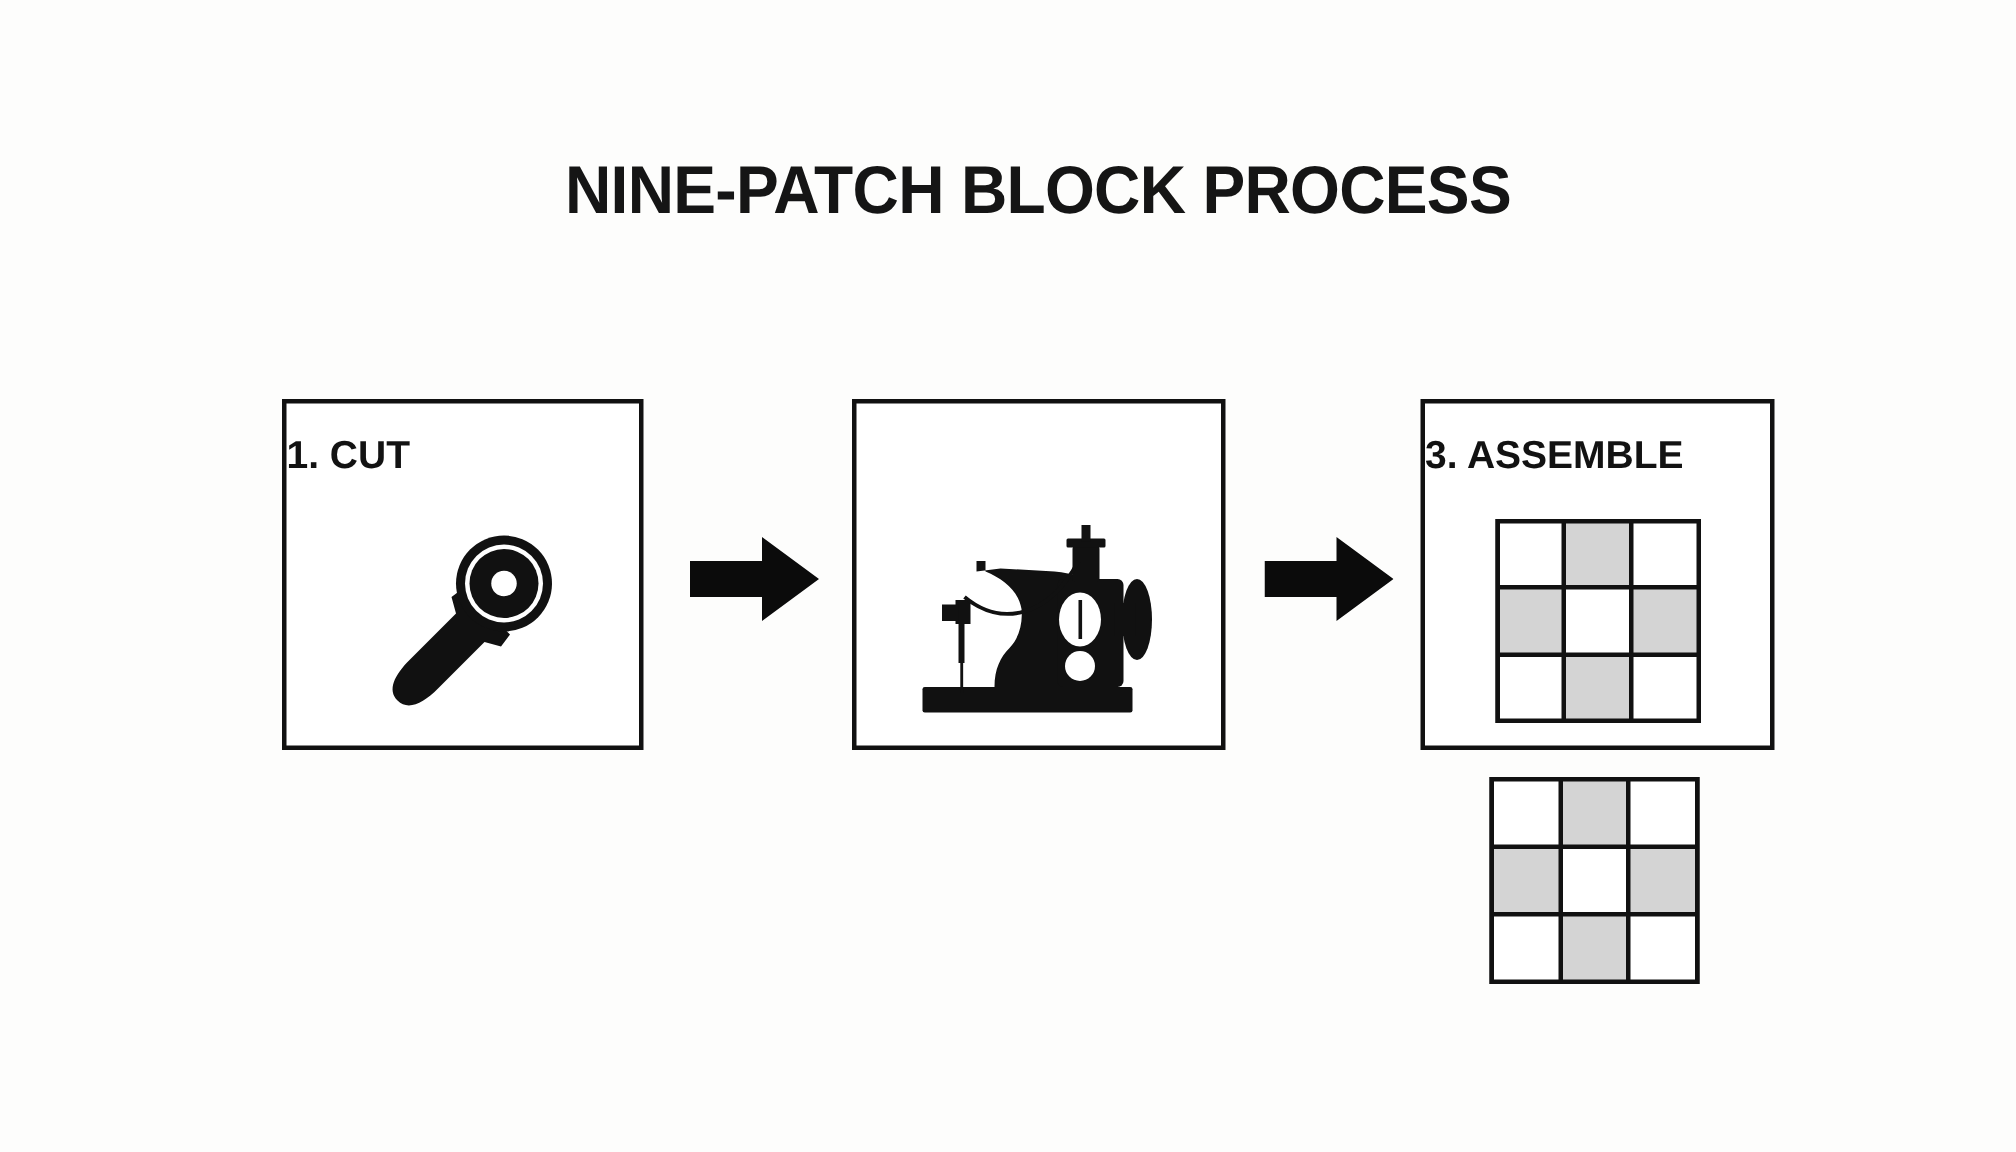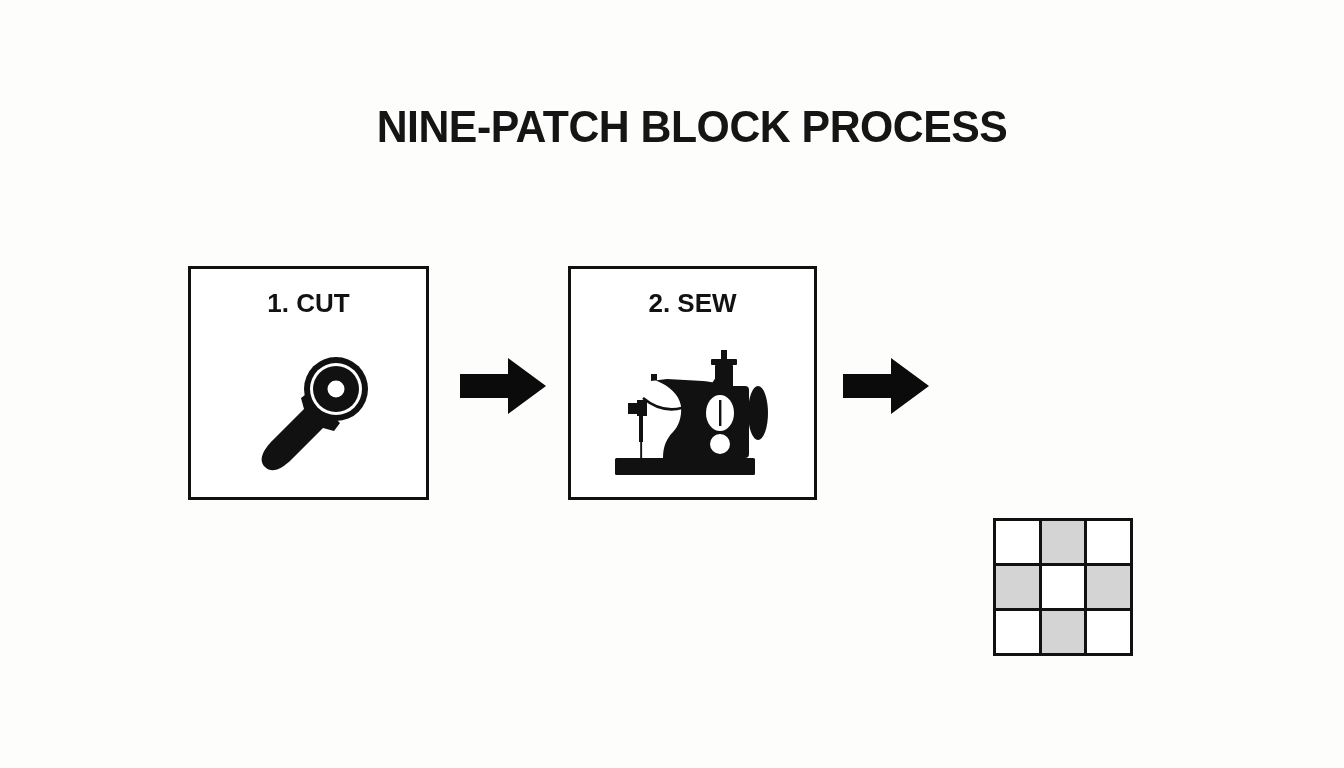--- a/index.html
+++ b/index.html
@@ -49,21 +49,21 @@
   }
   #step-box-1 { left: 168px; width: 241px; }
   #step-box-2 { left: 548px; width: 249px; }
   #step-box-3 { left: 927px; width: 236px; }
 
   .step-label {
     position: absolute;
     left: 0;
     top: 21px;
     width: 100%;
-    text-align: center;
+    text-align: left;
     font-size: 26px;
     font-weight: 700;
     letter-spacing: 0px;
     color: #121212;
     line-height: 1;
     white-space: nowrap;
   }
 
   .step-art {
     position: absolute;
@@ -146,21 +146,20 @@
     </div>
   </div>
 
   <div class="flow-arrow" id="flow-arrow-1">
     <svg width="86" height="56" viewBox="0 0 86 56">
       <path d="M0 16 L48 16 L48 0 L86 28 L48 56 L48 40 L0 40 Z" fill="#0b0b0b"></path>
     </svg>
   </div>
 
   <div class="step-box" id="step-box-2">
-    <div class="step-label">2. SEW</div>
     <div class="step-art">
       <span>
         <svg width="172" height="132" viewBox="0 0 172 132">
 
           <rect x="8" y="112" width="140" height="17" rx="1.5" fill="#111111"></rect>
 
           <path d="M44 35
                    L44 28 L50 28 L50 35
                    C 62 40 72 48 74 60
                    C 75 70 72 80 66 86
@@ -196,20 +195,36 @@
       </span>
     </div>
   </div>
 
   <div class="flow-arrow" id="flow-arrow-2">
     <svg width="86" height="56" viewBox="0 0 86 56">
       <path d="M0 16 L48 16 L48 0 L86 28 L48 56 L48 40 L0 40 Z" fill="#0b0b0b"></path>
     </svg>
   </div>
 
+  <div class="step-box" id="step-box-3">
+    <div class="step-label">3. ASSEMBLE</div>
+    <div class="step-art">
+      <div class="nine-patch" id="nine-patch-in-box">
+          <div class="patch-cell patch-light"></div>
+          <div class="patch-cell patch-dark"></div>
+          <div class="patch-cell patch-light"></div>
+          <div class="patch-cell patch-dark"></div>
+          <div class="patch-cell patch-light"></div>
+          <div class="patch-cell patch-dark"></div>
+          <div class="patch-cell patch-light"></div>
+          <div class="patch-cell patch-dark"></div>
+          <div class="patch-cell patch-light"></div>
+        </div>
+    </div>
+  </div>
 
   <div class="nine-patch" id="nine-patch-result">
       <div class="patch-cell patch-light"></div>
       <div class="patch-cell patch-dark"></div>
       <div class="patch-cell patch-light"></div>
       <div class="patch-cell patch-dark"></div>
       <div class="patch-cell patch-light"></div>
       <div class="patch-cell patch-dark"></div>
       <div class="patch-cell patch-light"></div>
       <div class="patch-cell patch-dark"></div>

